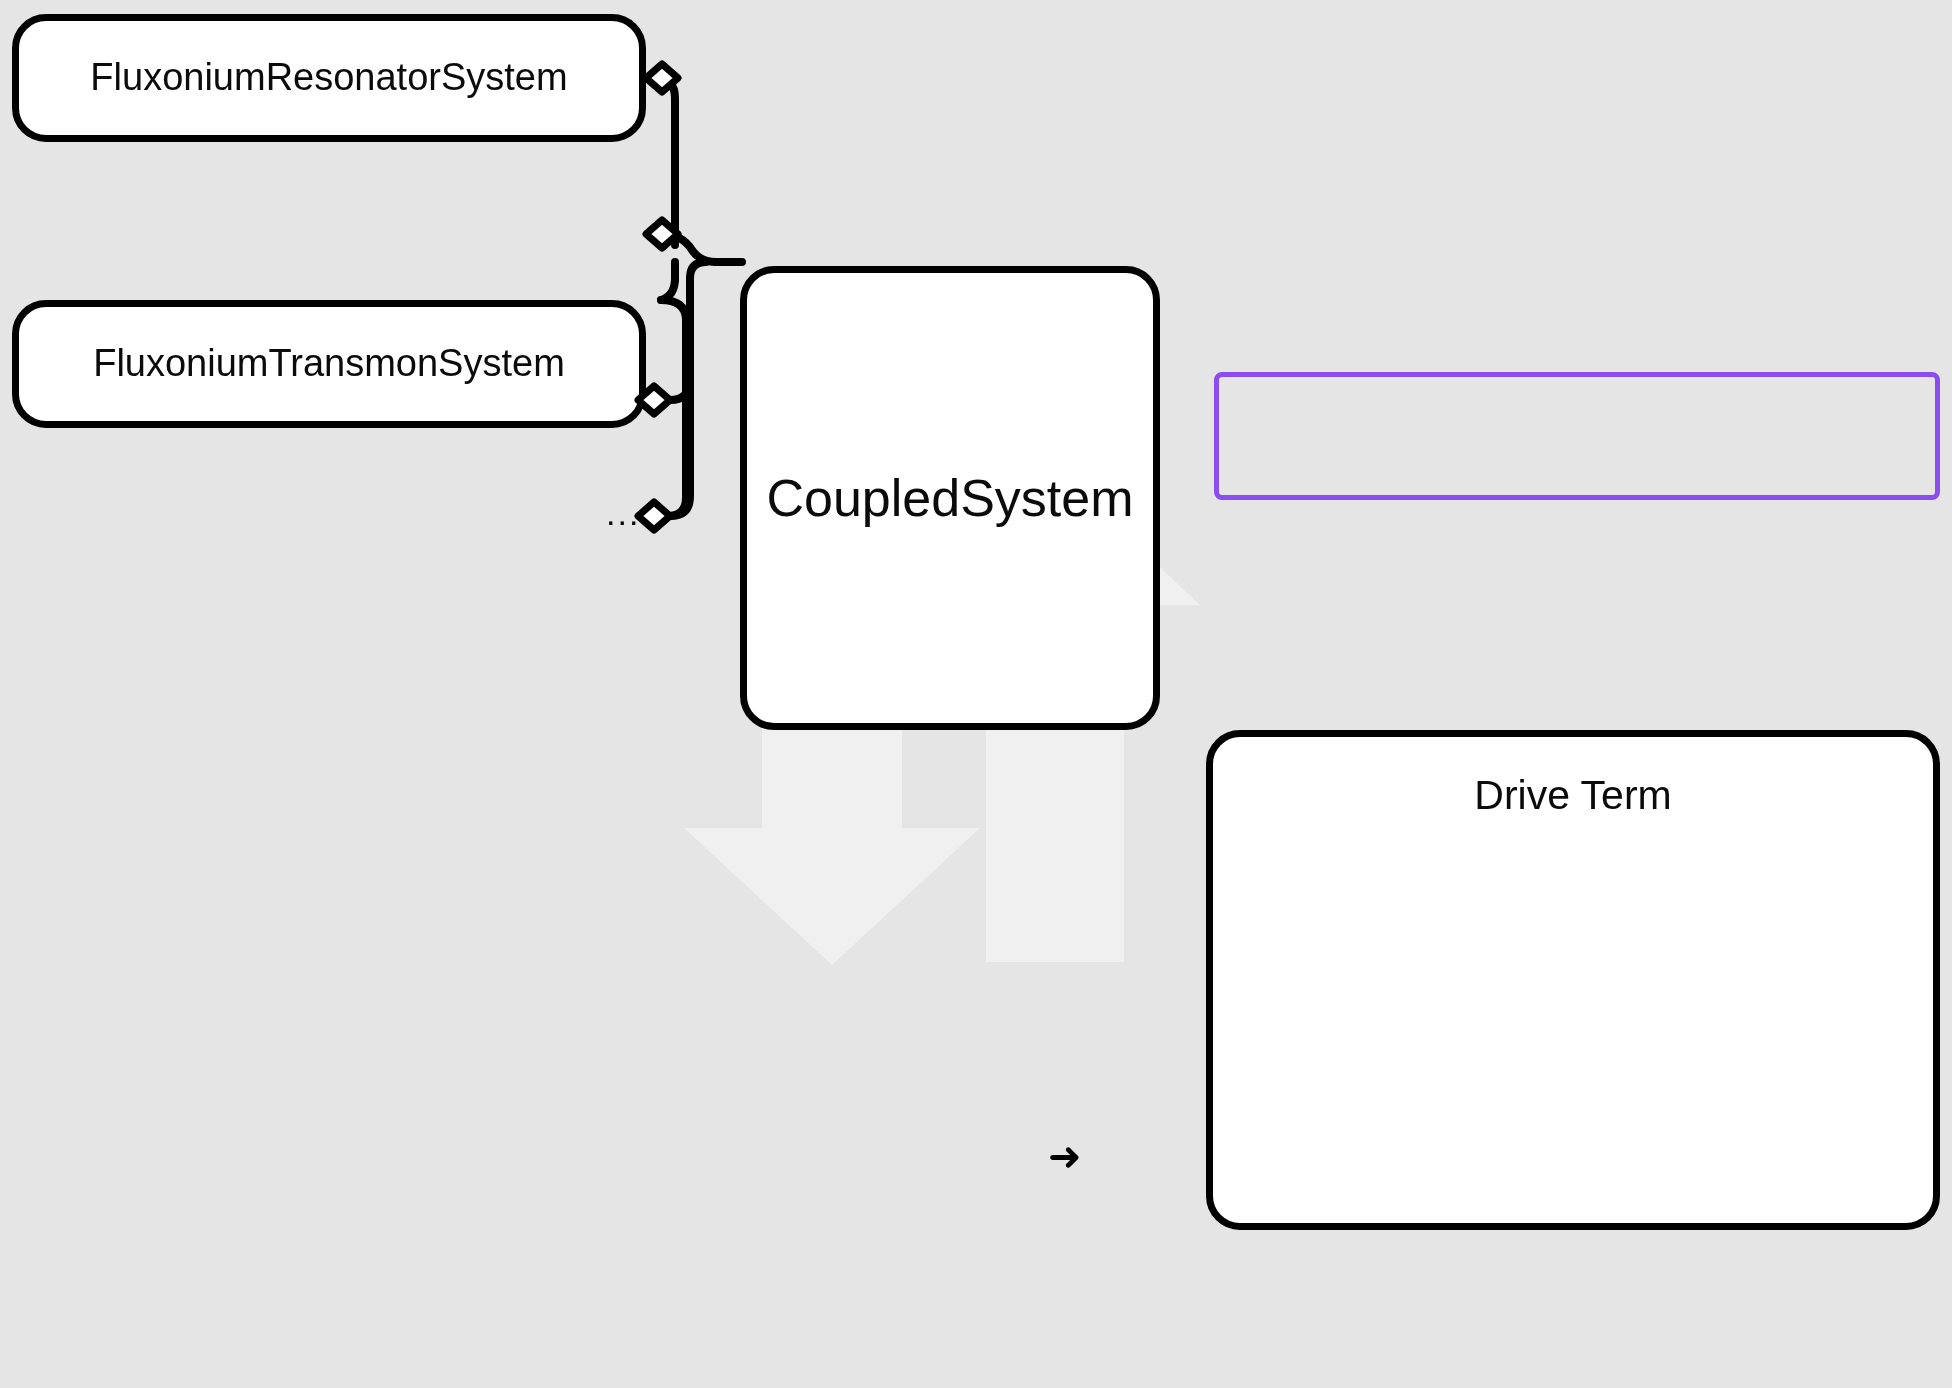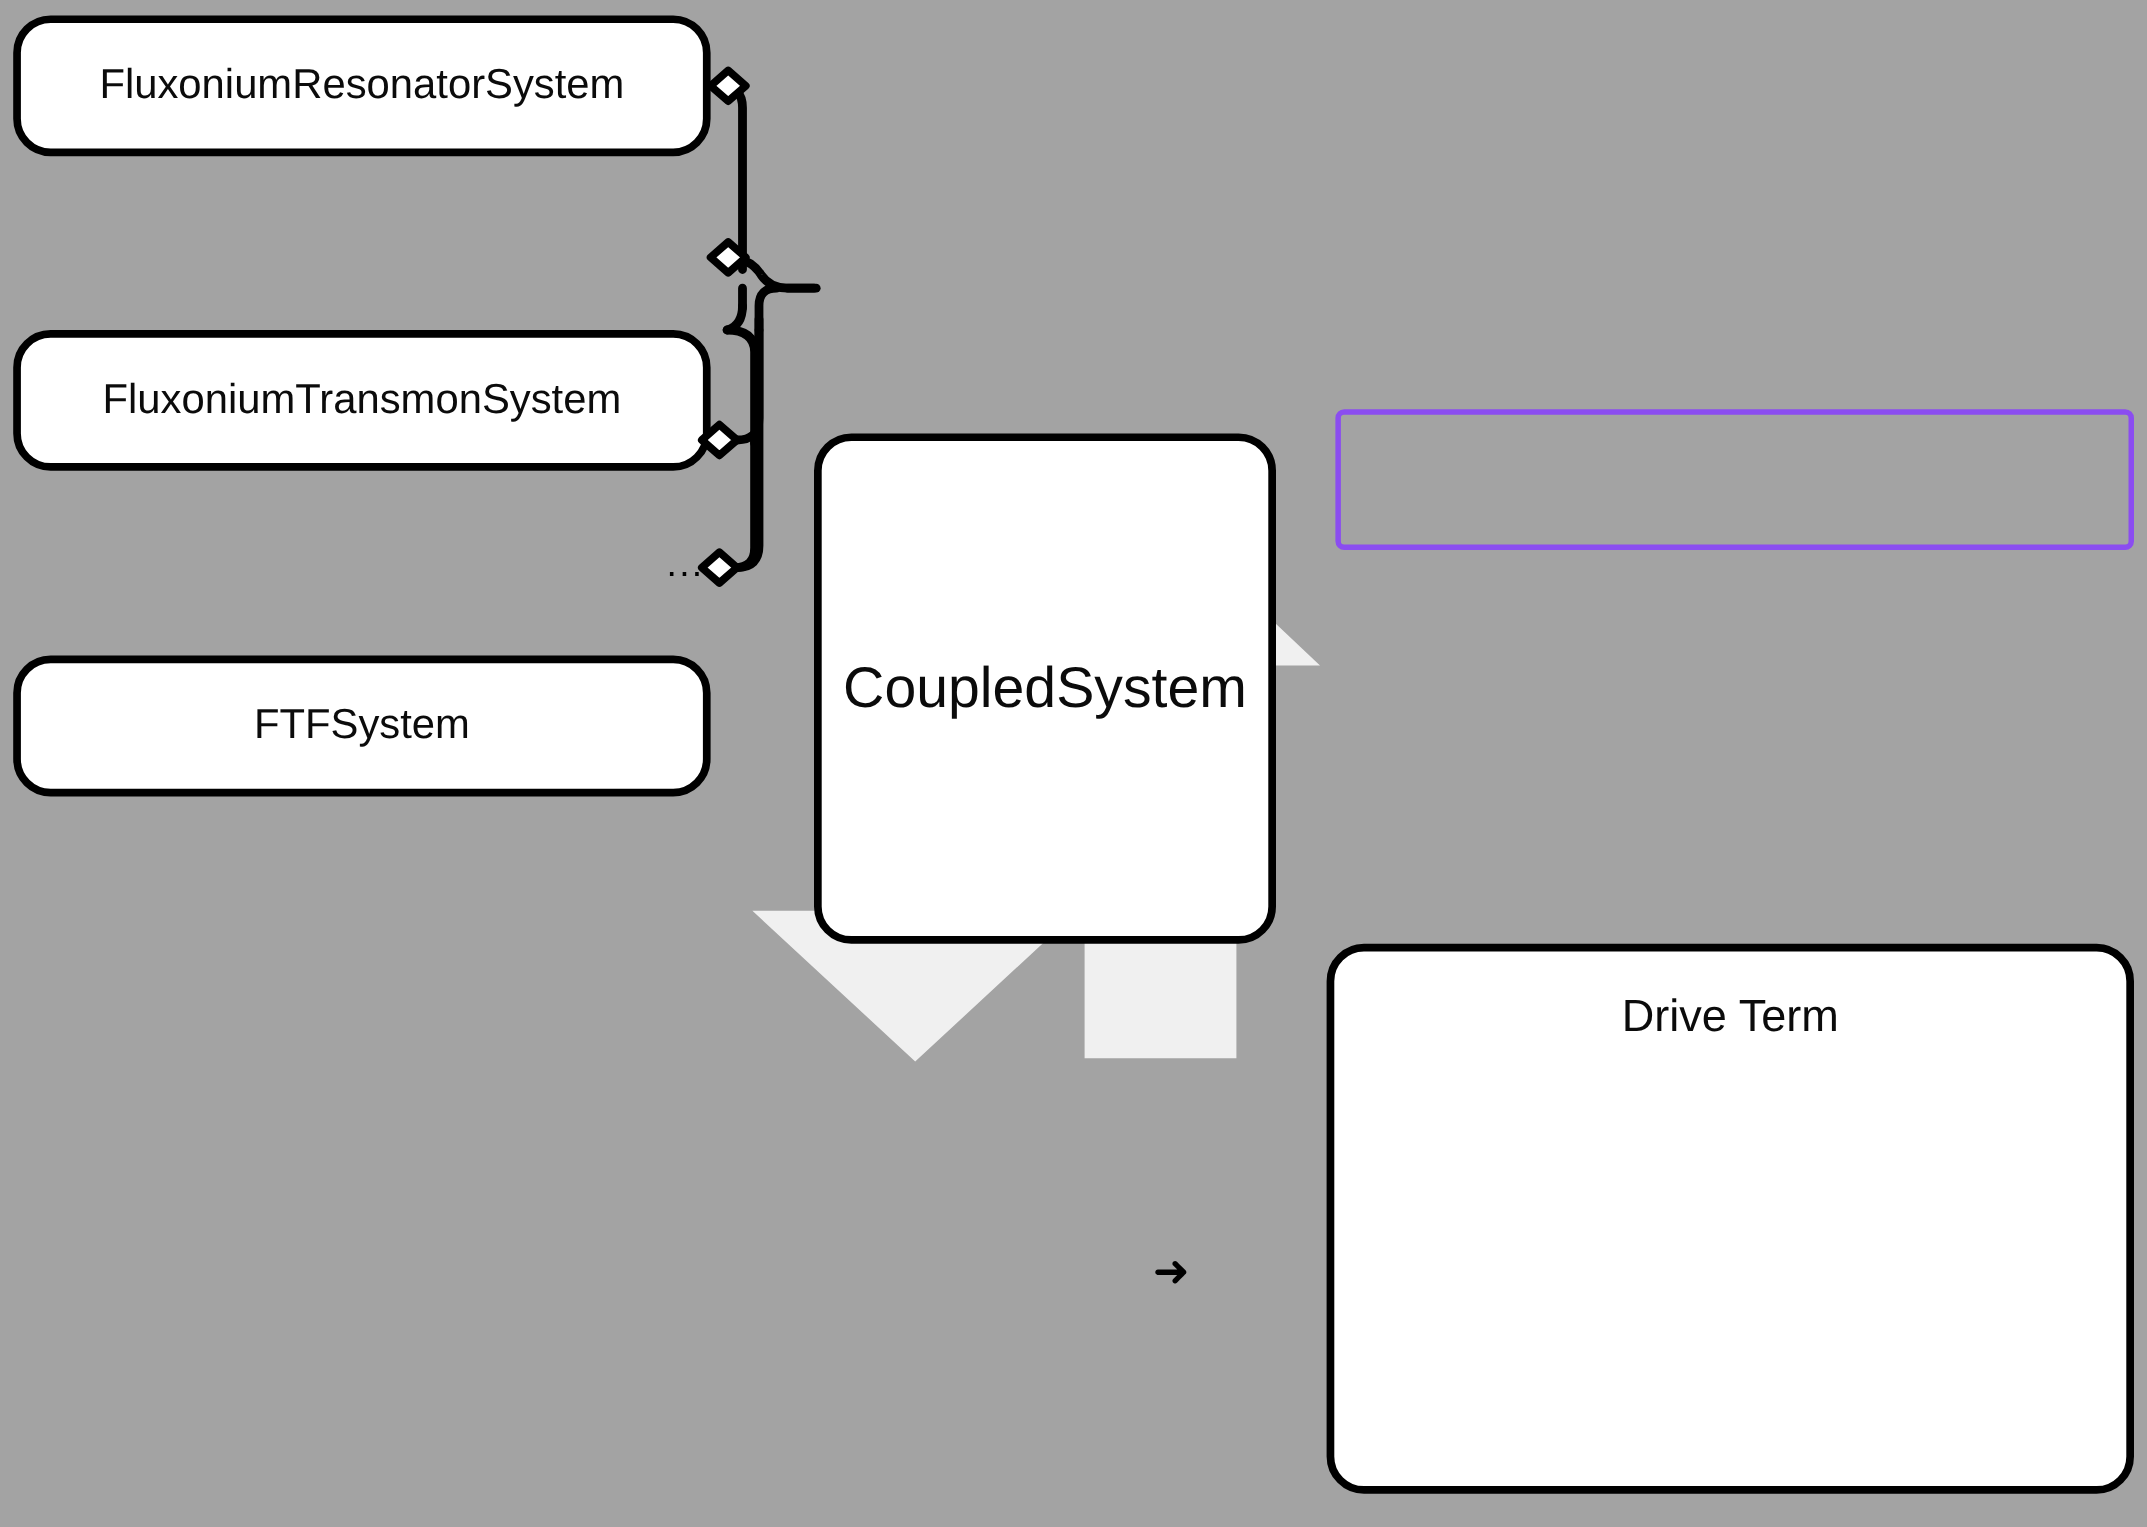--- a/index.html
+++ b/index.html
@@ -6,21 +6,21 @@
   body{
     font-family:"Liberation Sans","DejaVu Sans",sans-serif;
     color:#0b0b0b;
     -webkit-font-smoothing:antialiased;
   }
   #canvas{
     position:relative;
     width:1952px;
     height:1388px;
     overflow:hidden;
-    background:#a3a3a3;
+    background:#e5e5e5;
   }
 
   
   .box{
     position:absolute;
     box-sizing:border-box;
     border:7px solid #000000;
     border-radius:34px;
     background:#ffffff;
     display:flex;
@@ -114,23 +114,20 @@
   </svg>
 
   <div class="box layer-1" style="left:12px;top:14px;width:634px;height:128px;">
     <span class="lbl t-sys">FluxoniumResonatorSystem</span>
   </div>
 
   <div class="box layer-1" style="left:12px;top:172px;width:634px;height:128px;">
     <span class="lbl t-sys">FluxoniumTransmonSystem</span>
   </div>
 
-  <div class="box layer-1" style="left:12px;top:340px;width:634px;height:128px;">
-    <span class="lbl t-sys">FTFSystem</span>
-  </div>
 
   <div class="ellipsis-lbl t-ellipsis" style="left:606px;top:494px;">...</div>
 
   <div class="box layer-1" style="left:740px;top:10px;width:420px;height:464px;">
     <span class="lbl t-coupled">CoupledSystem</span>
   </div>
 
   <div class="box layer-1" style="left:1206px;top:10px;width:734px;height:500px;justify-content:flex-start;padding-top:36px;">
     <span class="lbl t-drive">Drive Term</span>
   </div>

